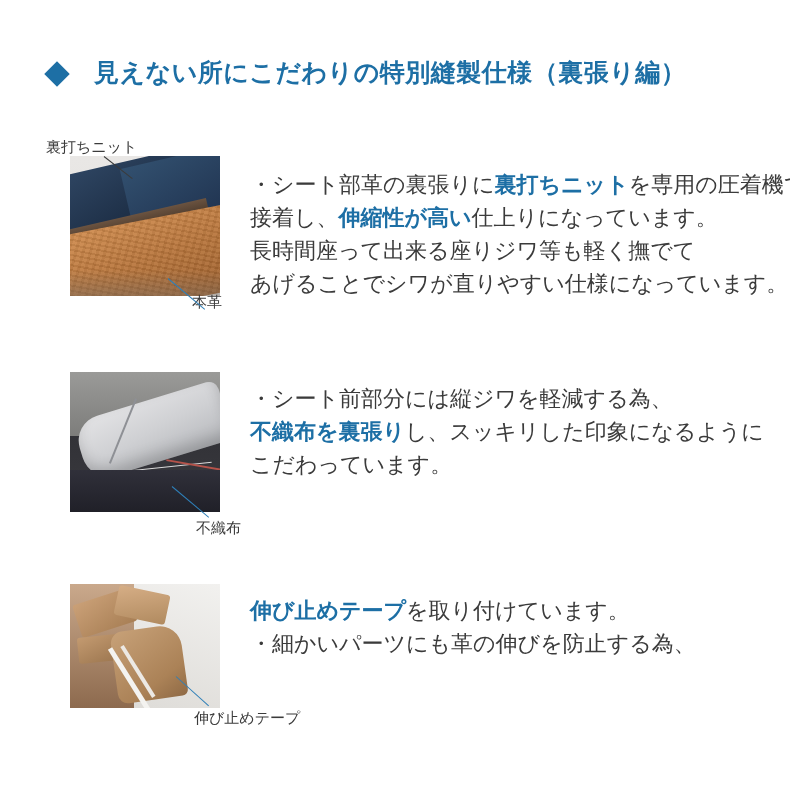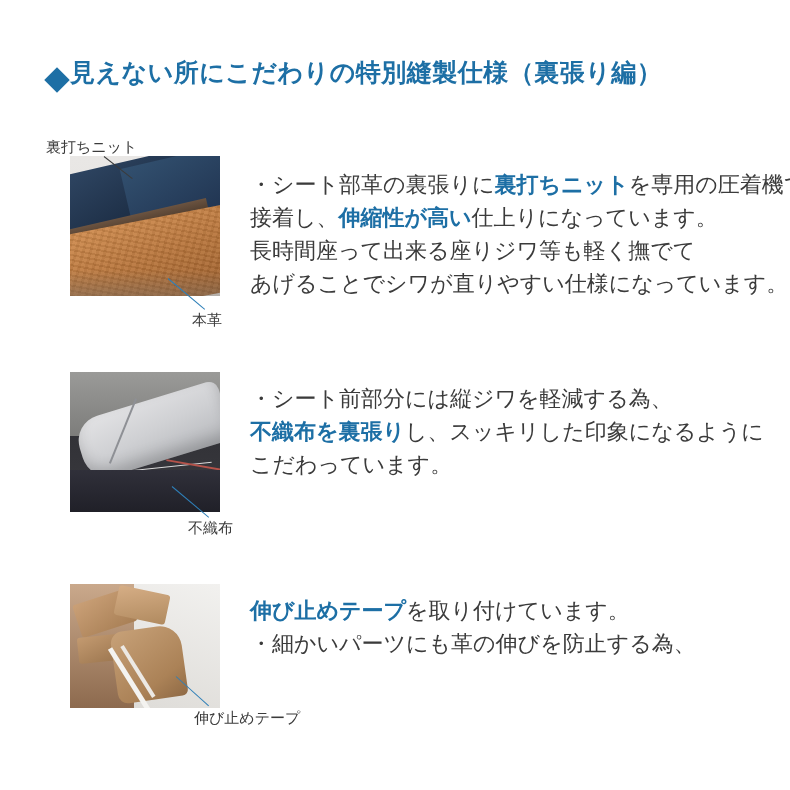--- a/index.html
+++ b/index.html
@@ -21,22 +21,22 @@
     width: 790px;
     height: 790px;
   }
 
   
   .header {
     position: absolute;
     left: 48px;
     top: 56px;
     display: flex;
-    align-items: flex-end;
-    gap: 4px;
+    align-items: center;
+    gap: 28px;
   }
   .header-diamond {
     width: 18px;
     height: 18px;
     background: #1d6fa5;
     transform: rotate(45deg);
     flex: 0 0 auto;
     margin-top: 2px;
   }
   .header-title {
@@ -321,21 +321,21 @@
       <div class="p1-edge"></div>
       <div class="p1-leather">
         <div class="p1-leather-tex"></div>
       </div>
       <div class="p1-shadow"></div>
     </div>
 
     <div class="callout" style="left:46px; top:138px;">裏打ちニット</div>
     <div class="leader" style="left:104px; top:156px; width:36px; transform: rotate(38deg);"></div>
 
-    <div class="callout" style="left:192px; top:311px;">本革</div>
+    <div class="callout" style="left:192px; top:293px;">本革</div>
     <div class="leader leader-blue" style="left:168px; top:278px; width:48px; transform: rotate(40deg);"></div>
 
     <div class="textblock tb1">
       <div class="line">
         <span>・シート部革の裏張りに</span><span class="hl">裏打ちニット</span><span>を専用の圧着機で</span>
       </div>
       <div class="line">
         <span>接着し、</span><span class="hl">伸縮性が高い</span><span>仕上りになっています。</span>
       </div>
       <div class="line">
@@ -352,21 +352,21 @@
     <div class="photo photo2">
       <div class="p2-table"></div>
       <div class="p2-sleeve"></div>
       <div class="p2-seam"></div>
       <div class="p2-thread"></div>
       <div class="p2-thread2"></div>
       <div class="p2-red"></div>
       <div class="p2-dark"></div>
     </div>
 
-    <div class="callout" style="left:188px; top:519px;">不織布</div>
+    <div class="callout" style="left:196px; top:519px;">不織布</div>
     <div class="leader leader-blue" style="left:172px; top:486px; width:48px; transform: rotate(40deg);"></div>
 
     <div class="textblock tb2">
       <div class="line">
         <span>・シート前部分には縦ジワを軽減する為、</span>
       </div>
       <div class="line">
         <span class="hl">不織布を裏張り</span><span>し、スッキリした印象になるように</span>
       </div>
       <div class="line">

